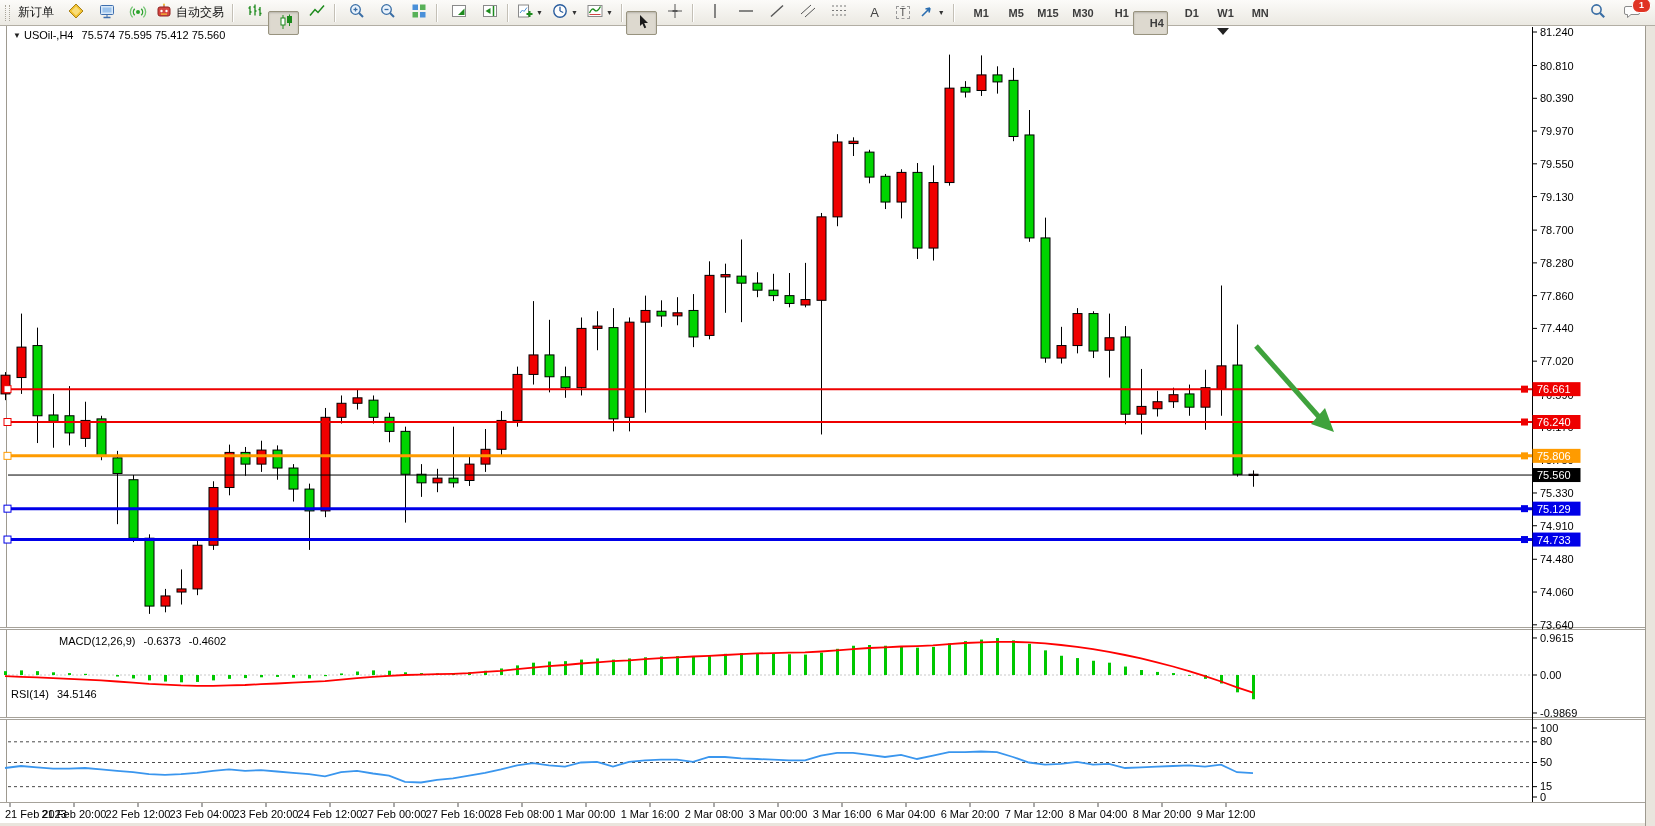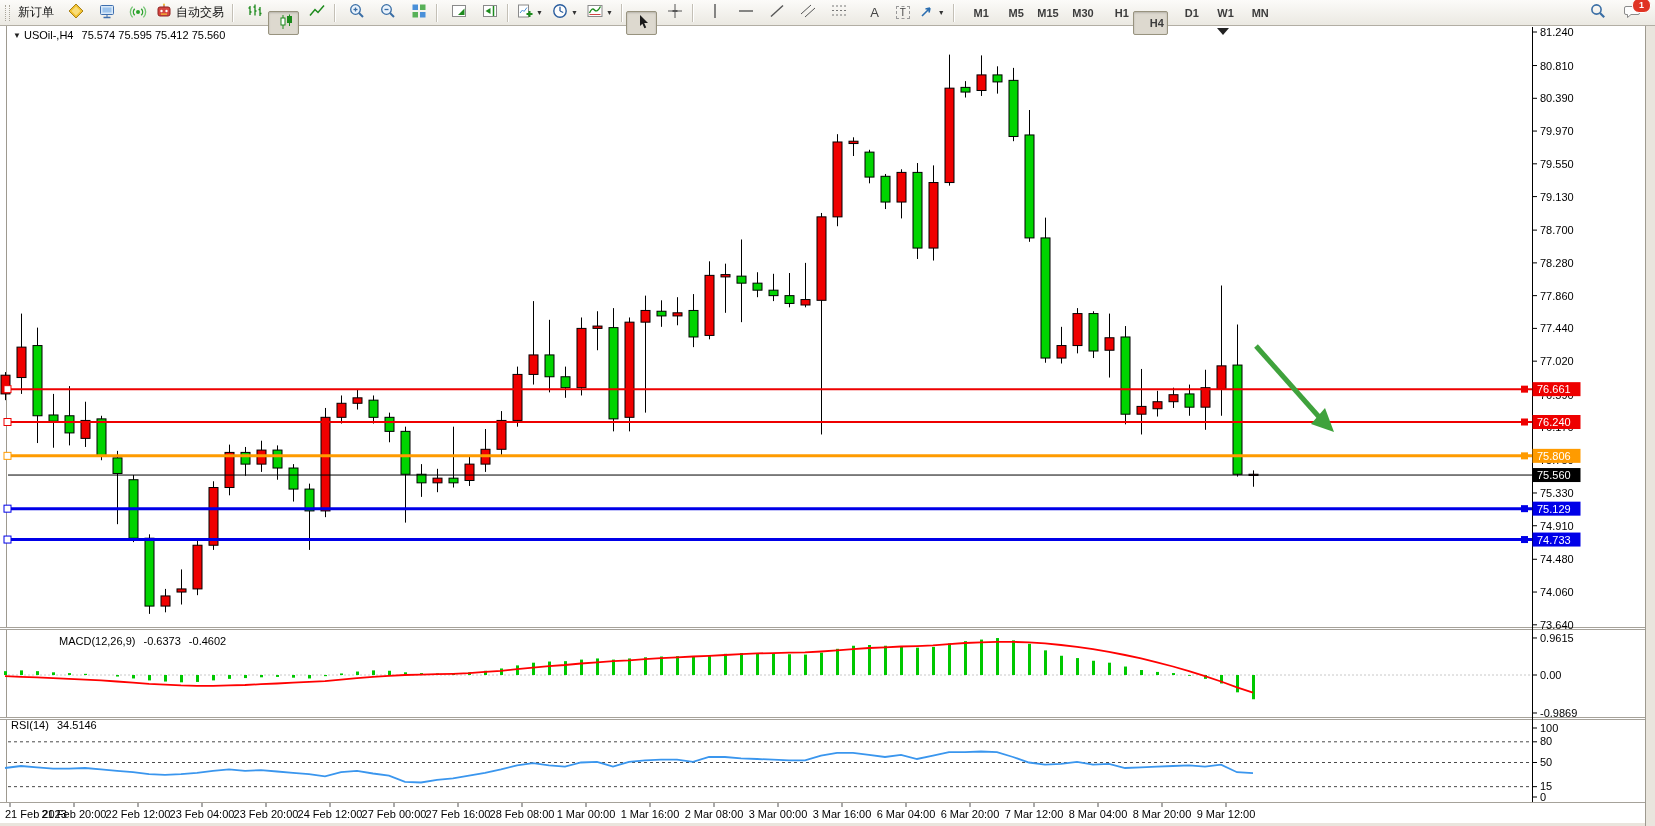--- a/index.html
+++ b/index.html
@@ -23,21 +23,21 @@
   .chat-wrap{position:relative;}
   .chat-badge{position:absolute;top:-4px;right:-6px;min-width:13px;height:13px;
     background:#e03424;border-radius:7px;color:#fff;font-size:9px;font-weight:bold;
     display:flex;align-items:center;justify-content:center;padding:0 2px;
     border:1px solid #fff;}
   
   .overlay{position:absolute;font-size:11px;color:#000;white-space:nowrap;z-index:5;}
   #chart-title{top:29px;left:13px;}
   #chart-title .tri{font-size:8px;vertical-align:1px;color:#222;}
   #macd-label{top:635px;left:11px;padding-left:48px;}
-  #rsi-label{top:719px;left:11px;}
+  #rsi-label{top:688px;left:11px;}
   .sp{margin-right:5px;}
   svg text{font-family:"Liberation Sans",sans-serif;}
 </style>
 </head>
 <body>
 
 <div class="toolbar">
   <div class="grip"></div>
   <div class="tbtn">
     <span>新订单</span>

